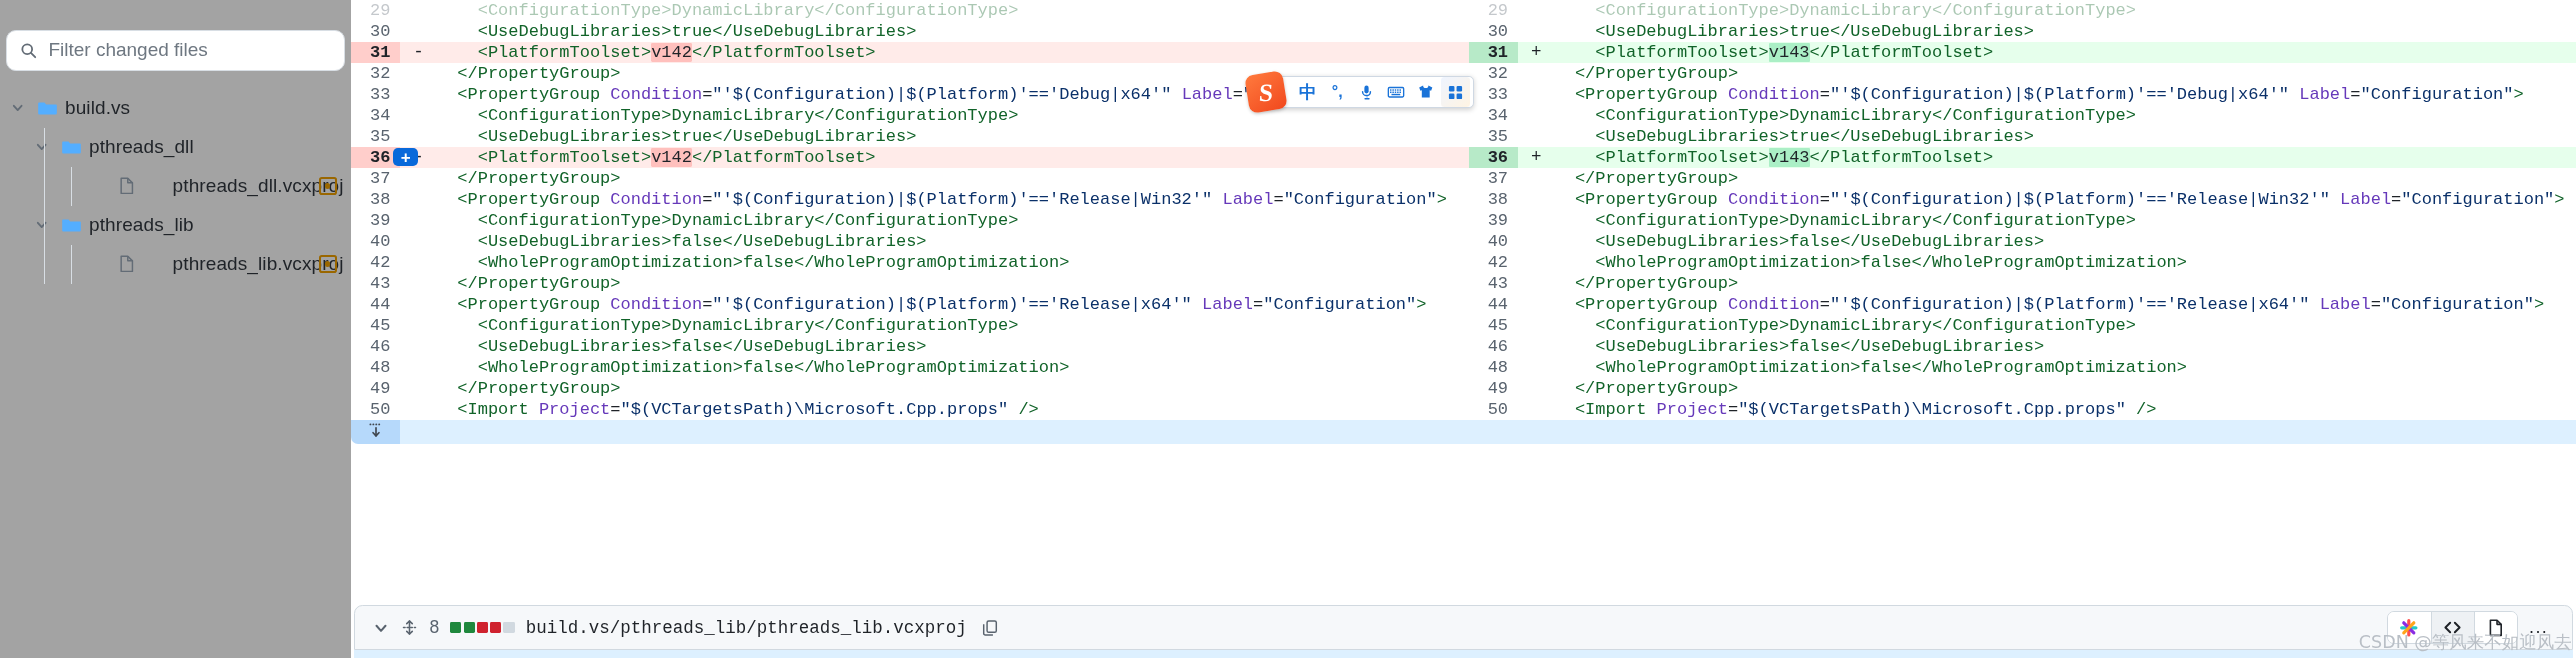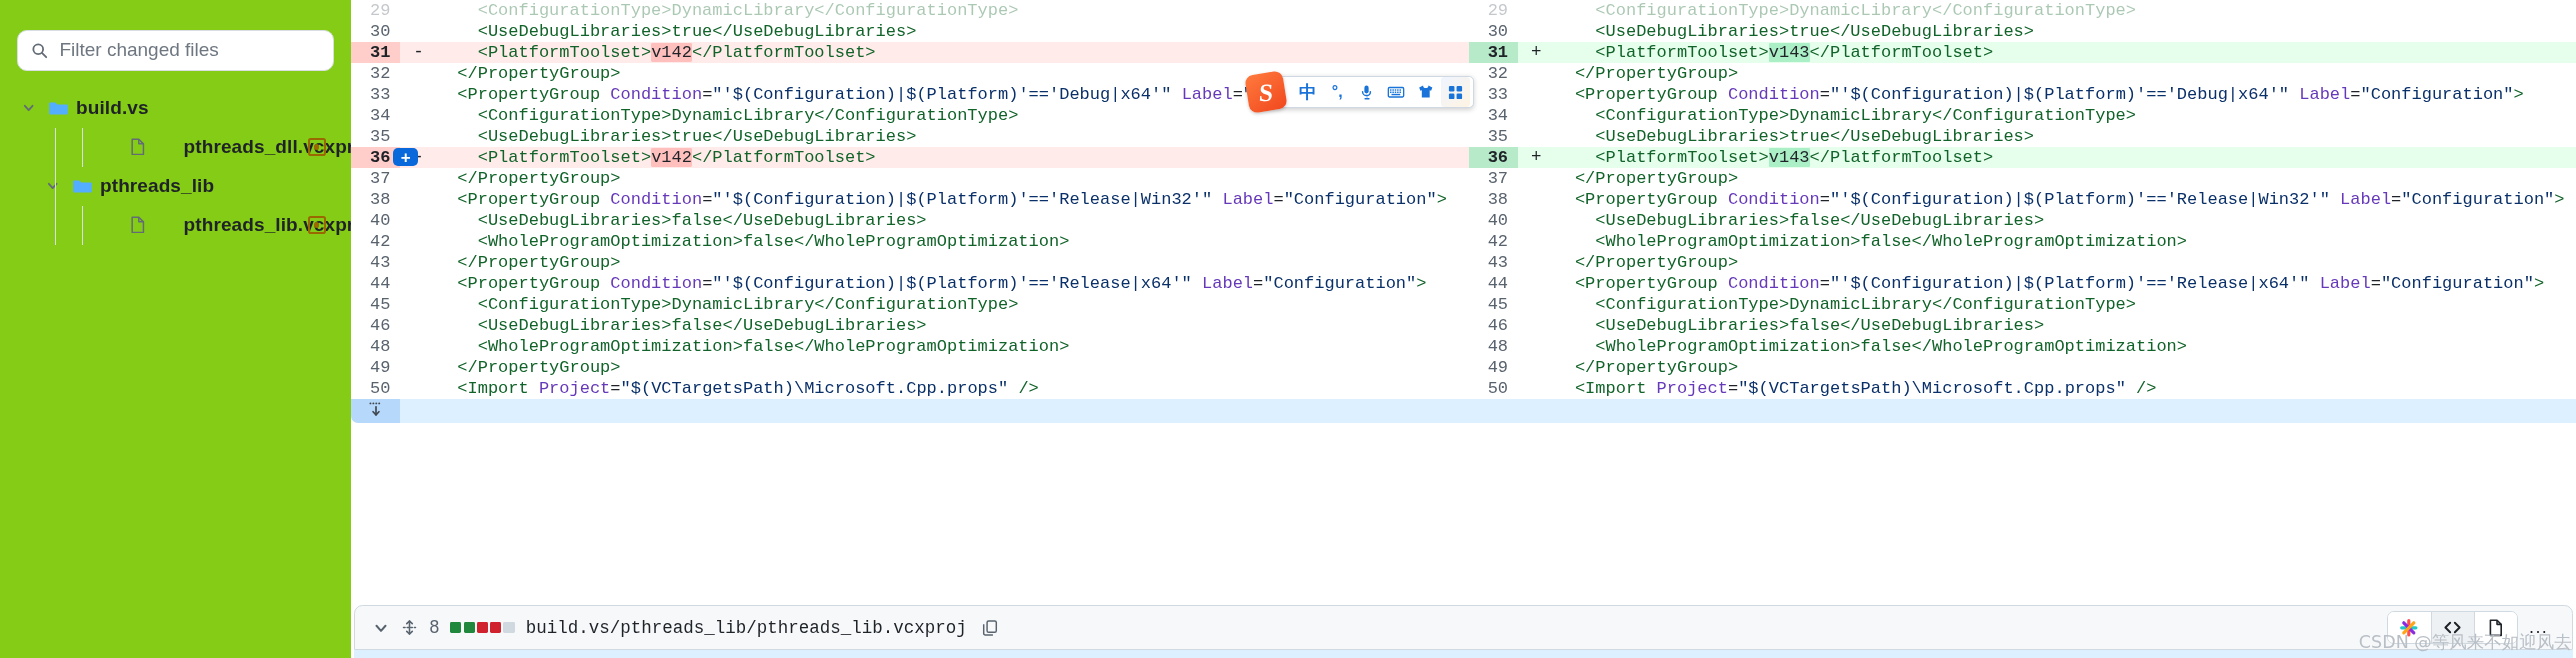--- a/index.html
+++ b/index.html
@@ -14,22 +14,22 @@
     position: relative;
     width: 2576px; height: 658px;
     display: flex;
     background: #ffffff;
   }
 
   
   .sidebar {
     width: 351px;
     flex: 0 0 351px;
-    padding: 0 17px;
-    background: #84cc16;
+    padding: 0 6px;
+    background: #a3a3a3;
     position: relative;
   }
   .filter-box {
     margin-top: 29.5px;
     height: 41px;
     border: 1.4px solid #d8dee4;
     border-radius: 9.8px;
     display: flex;
     align-items: center;
     padding: 0 12.6px;
@@ -48,21 +48,20 @@
 
   .tree { margin-top: 18px; }
   .tree-row {
     display: flex;
     align-items: center;
     height: 39px;
     gap: 7px;
     border-radius: 7px;
     position: relative;
     cursor: pointer;
-    font-weight: bold;
   }
   .chev {
     width: 24px; flex: 0 0 24px;
     display: flex; align-items: center; justify-content: center;
     color: #636c76;
   }
   .chev.spacer { visibility: hidden; }
   .folder-ico { flex: 0 0 auto; display: flex; align-items: center; }
   .file-ico { flex: 0 0 auto; display: flex; align-items: center; }
   .tree-label {
@@ -317,20 +316,34 @@
             </svg>
         </span>
         <span class="folder-ico">
           <svg width="21" height="21" viewBox="0 0 16 16">
               <path fill="#54aeff" d="M1.5 3.5h4.2l1.3 1.4h7.5a.6.6 0 0 1 .6.6v6.4a.6.6 0 0 1-.6.6H1.5a.6.6 0 0 1-.6-.6V4.1a.6.6 0 0 1 .6-.6z"></path>
             </svg>
         </span>
         <span class="tree-label">build.vs</span>
       </div>
 
+      <div class="tree-row indent-1">
+        <span class="guide"></span>
+        <span class="chev">
+          <svg width="15.4" height="15.4" viewBox="0 0 16 16" fill="none" stroke="#636c76" stroke-width="1.9" stroke-linecap="round" stroke-linejoin="round">
+              <polyline points="4,6 8,10.5 12,6"></polyline>
+            </svg>
+        </span>
+        <span class="folder-ico">
+          <svg width="21" height="21" viewBox="0 0 16 16">
+              <path fill="#54aeff" d="M1.5 3.5h4.2l1.3 1.4h7.5a.6.6 0 0 1 .6.6v6.4a.6.6 0 0 1-.6.6H1.5a.6.6 0 0 1-.6-.6V4.1a.6.6 0 0 1 .6-.6z"></path>
+            </svg>
+        </span>
+        <span class="tree-label">pthreads_dll</span>
+      </div>
 
       <div class="tree-row indent-2">
         <span class="guide"></span>
         <span class="guide g2"></span>
         <span class="chev spacer"></span>
         <span class="file-ico">
           <svg width="19.6" height="19.6" viewBox="0 0 16 16" fill="none" stroke="#636c76" stroke-width="1.2">
             <path d="M3.4 1.8h5.4l3.8 3.8v8.6H3.4z" stroke-linejoin="round"></path>
               <path d="M8.8 1.8v3.8h3.8" stroke-linejoin="round"></path>
           </svg>
@@ -459,20 +472,28 @@
               <td class="sign"></td>
               <td class="code"><span class="tg">  &lt;/PropertyGroup&gt;</span></td>
             </tr>
             <tr class="dr">
               <td class="num pane-left">38</td>
               <td class="sign"></td>
               <td class="code"><span class="tg">  &lt;PropertyGroup </span><span class="at">Condition</span><span class="pl">=</span><span class="st">"'$(Configuration)|$(Platform)'=='Release|Win32'"</span><span class="pl"> </span><span class="at">Label</span><span class="pl">=</span><span class="st">"Configuration"</span><span class="tg">&gt;</span></td>
               <td class="num pane-right">38</td>
               <td class="sign"></td>
               <td class="code"><span class="tg">  &lt;PropertyGroup </span><span class="at">Condition</span><span class="pl">=</span><span class="st">"'$(Configuration)|$(Platform)'=='Release|Win32'"</span><span class="pl"> </span><span class="at">Label</span><span class="pl">=</span><span class="st">"Configuration"</span><span class="tg">&gt;</span></td>
+            </tr>
+            <tr class="dr">
+              <td class="num pane-left">39</td>
+              <td class="sign"></td>
+              <td class="code"><span class="tg">    &lt;ConfigurationType&gt;DynamicLibrary&lt;/ConfigurationType&gt;</span></td>
+              <td class="num pane-right">39</td>
+              <td class="sign"></td>
+              <td class="code"><span class="tg">    &lt;ConfigurationType&gt;DynamicLibrary&lt;/ConfigurationType&gt;</span></td>
             </tr>
             <tr class="dr">
               <td class="num pane-left">40</td>
               <td class="sign"></td>
               <td class="code"><span class="tg">    &lt;UseDebugLibraries&gt;false&lt;/UseDebugLibraries&gt;</span></td>
               <td class="num pane-right">40</td>
               <td class="sign"></td>
               <td class="code"><span class="tg">    &lt;UseDebugLibraries&gt;false&lt;/UseDebugLibraries&gt;</span></td>
             </tr>
             <tr class="dr">

